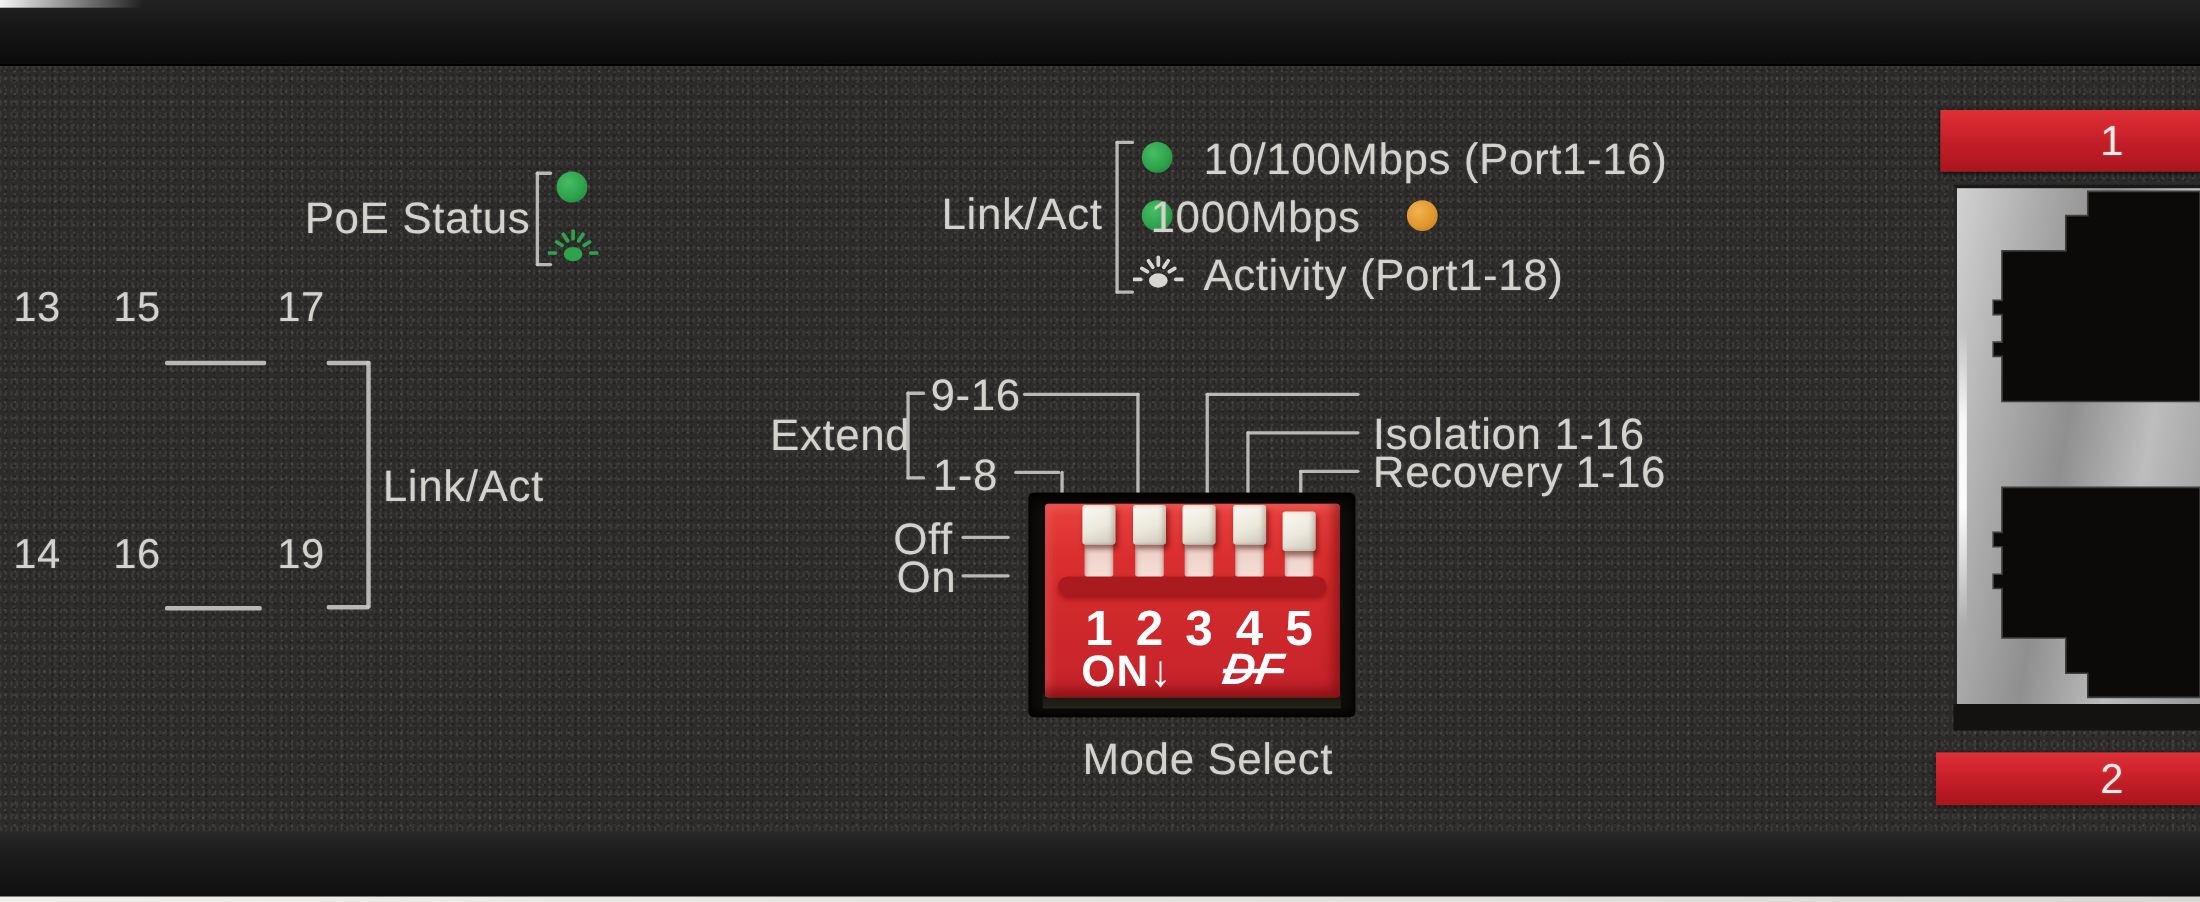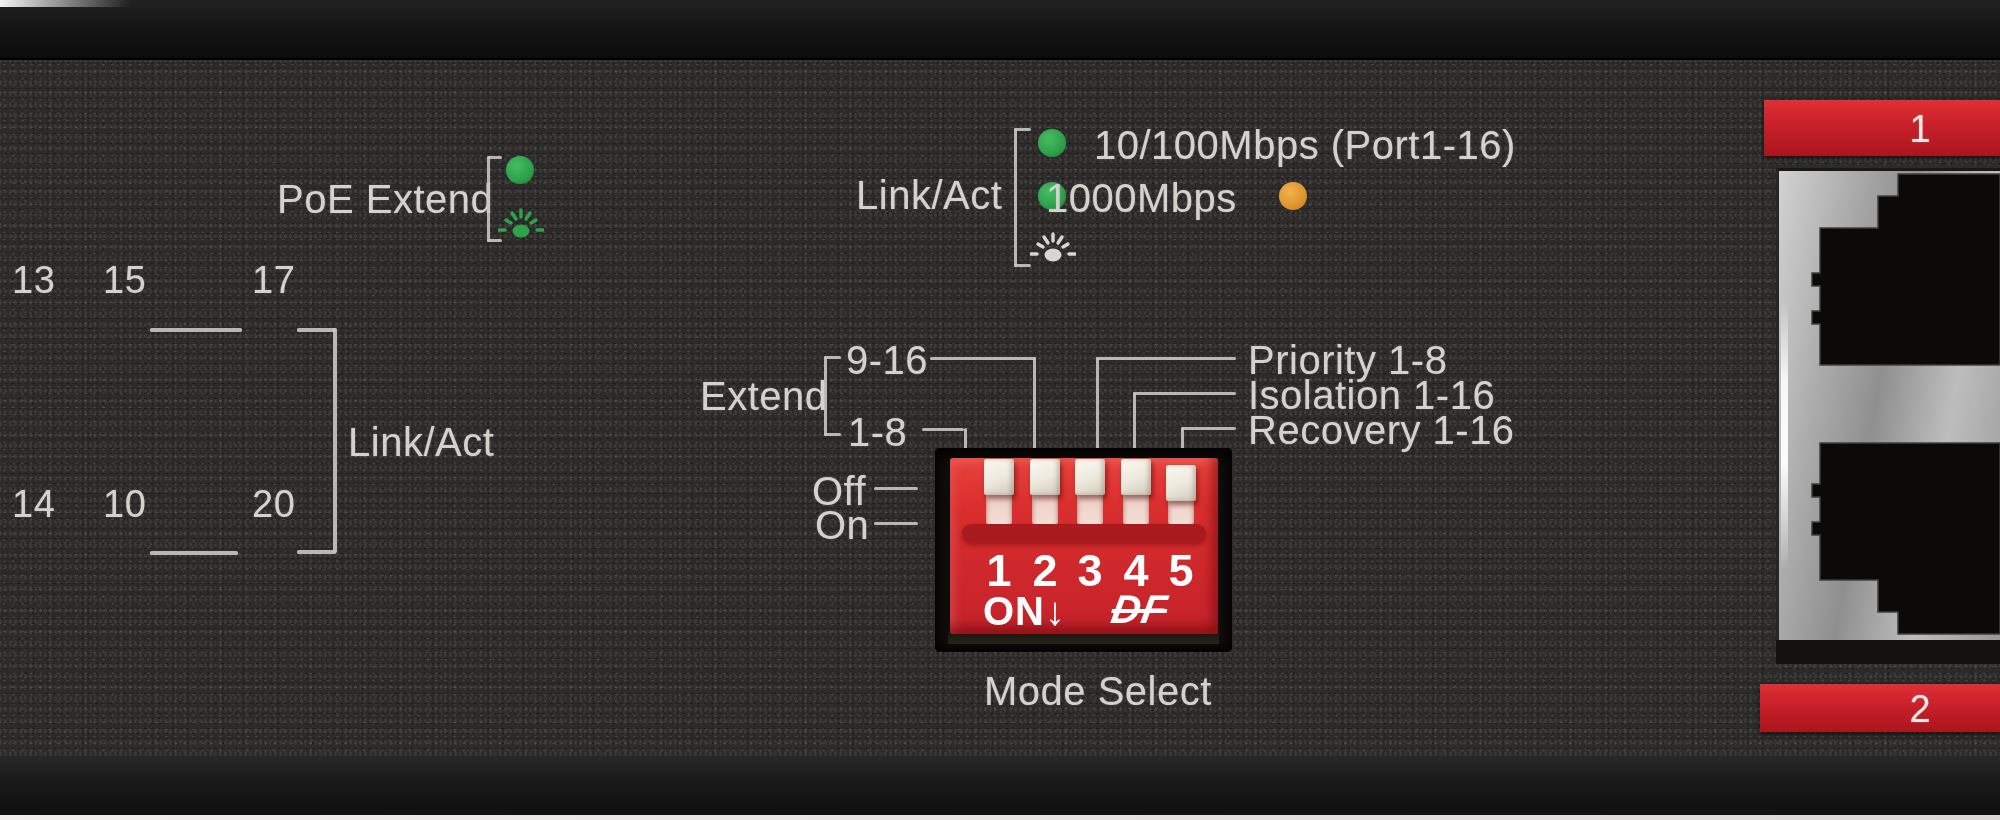--- a/index.html
+++ b/index.html
@@ -70,21 +70,21 @@
      text-decoration:line-through;text-decoration-thickness:4px;letter-spacing:1px;}
   svg{display:block;}
 </style>
 </head>
 <body>
 
 <div id="stage">
 
   <div class="texture"></div>
 
-  <span class="t" style="left:277px;top:179px">PoE Extend</span>
+  <span class="t" style="left:277px;top:179px">PoE Status</span>
 
   <div class="ln" style="left:487px;top:156px;width:3px;height:86px"></div>
   <div class="ln" style="left:487px;top:156px;width:15px;height:3px"></div>
   <div class="ln" style="left:487px;top:239px;width:15px;height:3px"></div>
   <div class="led green" style="left:506px;top:156px;width:28px;height:28px"></div>
 
   <svg class="abs" style="left:498px;top:203px" width="46" height="44" viewBox="0 0 46 44">
     <g stroke="#2fa24c" stroke-width="3.4" stroke-linecap="round">
       <line x1="23" y1="14" x2="23" y2="7"></line>
       <line x1="28" y1="16" x2="32" y2="10"></line>
@@ -115,27 +115,28 @@
       <line x1="23" y1="14" x2="23" y2="7"></line>
       <line x1="28" y1="16" x2="32" y2="10"></line>
       <line x1="18" y1="16" x2="14" y2="10"></line>
       <line x1="33" y1="20" x2="38" y2="17"></line>
       <line x1="13" y1="20" x2="8" y2="17"></line>
       <line x1="1" y1="27" x2="7" y2="27"></line>
       <line x1="39" y1="27" x2="45" y2="27"></line>
     </g>
     <ellipse cx="23" cy="28" rx="8.5" ry="6.5" fill="#d8d6d0"></ellipse>
   </svg>
+  <span class="t" style="left:1094px;top:231px">Activity (Port1-18)</span>
 
   <span class="t small" style="left:12px;top:261px">13</span>
   <span class="t small" style="left:103px;top:261px">15</span>
   <span class="t small" style="left:252px;top:261px">17</span>
   <span class="t small" style="left:12px;top:485px">14</span>
-  <span class="t small" style="left:103px;top:485px">10</span>
-  <span class="t small" style="left:252px;top:485px">20</span>
+  <span class="t small" style="left:103px;top:485px">16</span>
+  <span class="t small" style="left:252px;top:485px">19</span>
 
   <div class="ln" style="left:150px;top:328px;width:92px;height:3.5px"></div>
   <div class="ln" style="left:297px;top:328px;width:39px;height:3.5px"></div>
   <div class="ln" style="left:333px;top:328px;width:3.5px;height:225px"></div>
   <div class="ln" style="left:297px;top:550px;width:39px;height:3.5px"></div>
   <div class="ln" style="left:150px;top:551px;width:88px;height:3.5px"></div>
   <span class="t" style="left:348px;top:422px">Link/Act</span>
 
   <span class="t" style="left:700px;top:376px">Extend</span>
   <div class="ln" style="left:824px;top:356px;width:3px;height:80px"></div>
@@ -148,21 +149,20 @@
   <div class="ln" style="left:1033px;top:357px;width:3px;height:93px"></div>
   <div class="ln" style="left:922px;top:428px;width:42px;height:3px"></div>
   <div class="ln" style="left:964px;top:428px;width:3px;height:22px"></div>
   <div class="ln" style="left:1096px;top:357px;width:140px;height:3px"></div>
   <div class="ln" style="left:1096px;top:357px;width:3px;height:93px"></div>
   <div class="ln" style="left:1133px;top:392px;width:103px;height:3px"></div>
   <div class="ln" style="left:1133px;top:392px;width:3px;height:58px"></div>
   <div class="ln" style="left:1181px;top:427px;width:55px;height:3px"></div>
   <div class="ln" style="left:1181px;top:427px;width:3px;height:23px"></div>
 
-  <span class="t" style="left:1248px;top:340px">Priority 1-8</span>
   <span class="t" style="left:1248px;top:375px">Isolation 1-16</span>
   <span class="t" style="left:1248px;top:410px">Recovery 1-16</span>
 
   <span class="t" style="left:812px;top:471px">Off</span>
   <div class="ln" style="left:874px;top:487px;width:44px;height:3px"></div>
   <span class="t" style="left:815px;top:505px">On</span>
   <div class="ln" style="left:874px;top:522px;width:44px;height:3px"></div>
 
   <div class="recess">
     <div class="recess-foot"></div>

